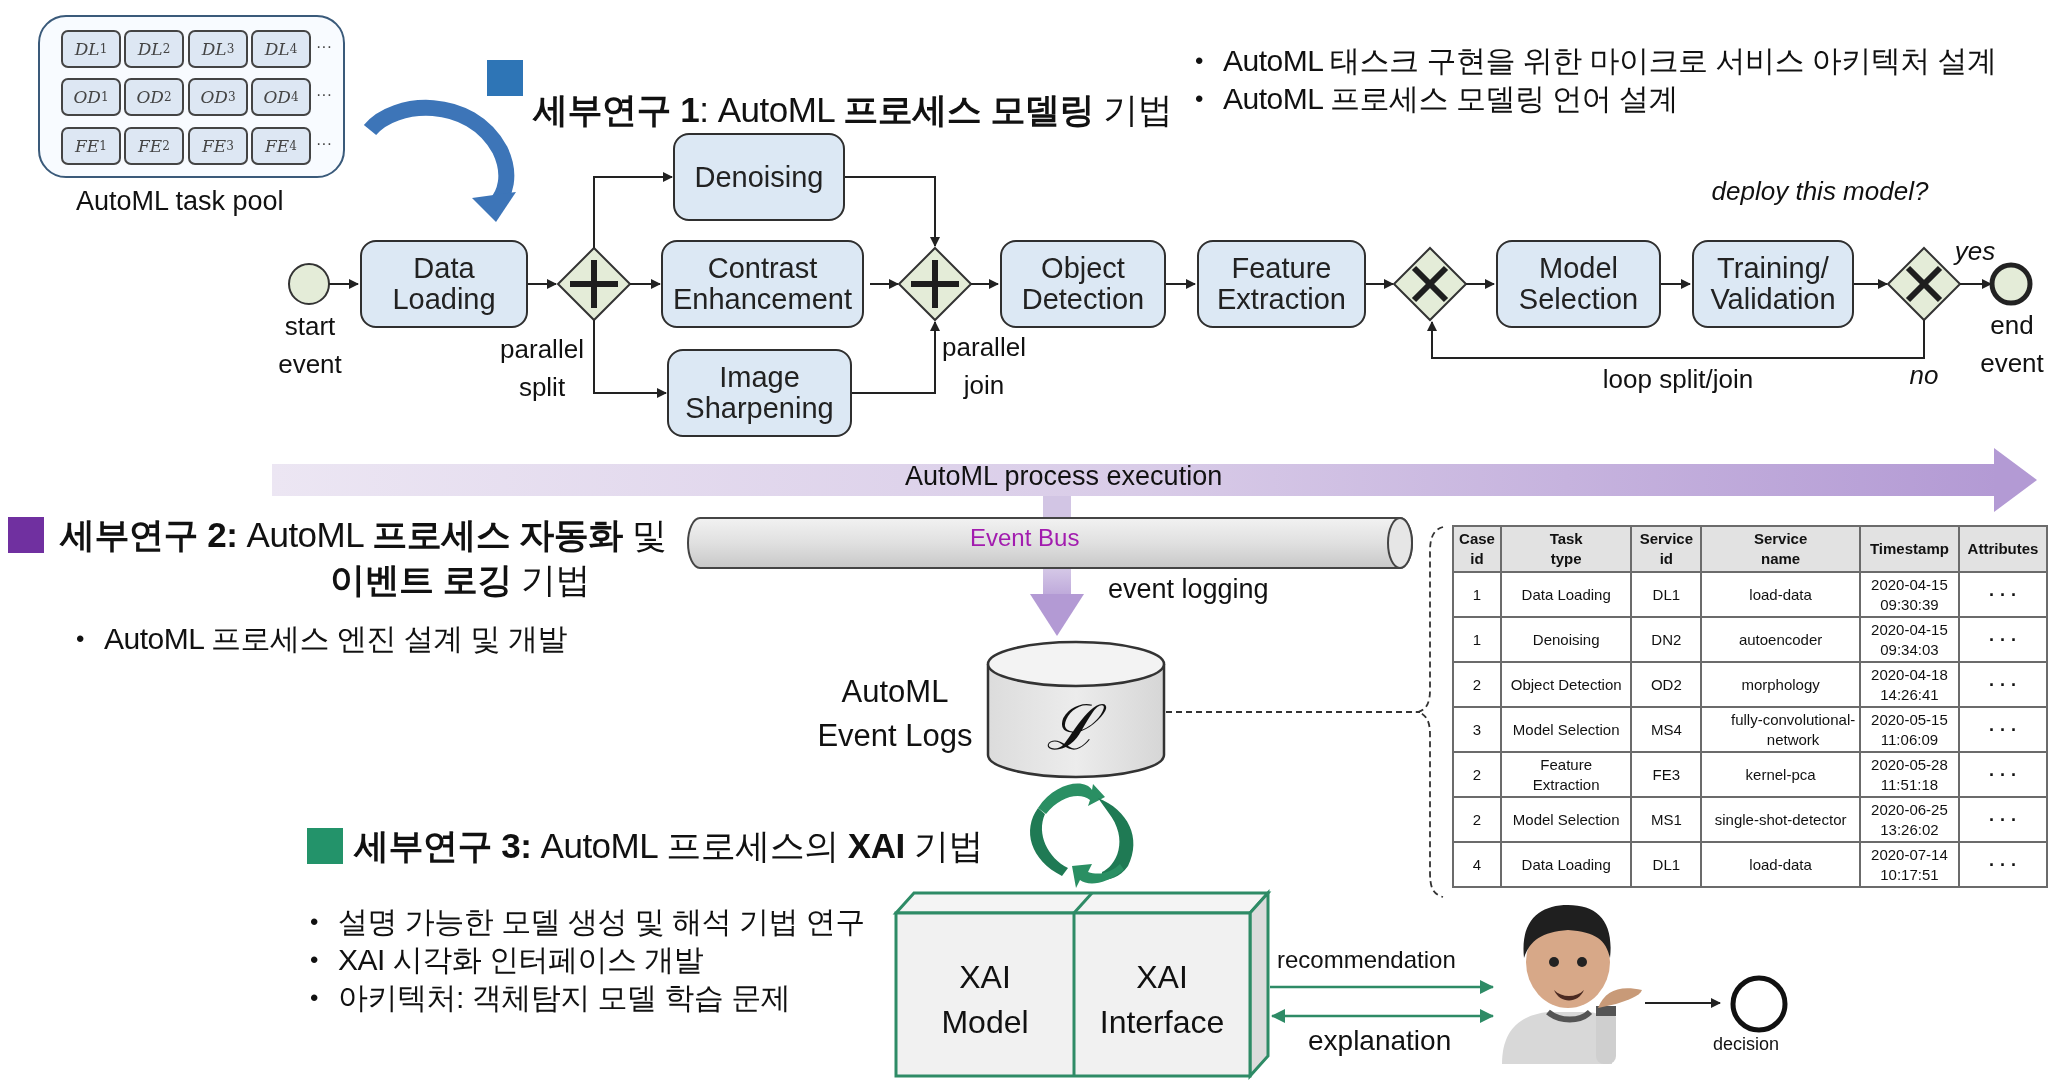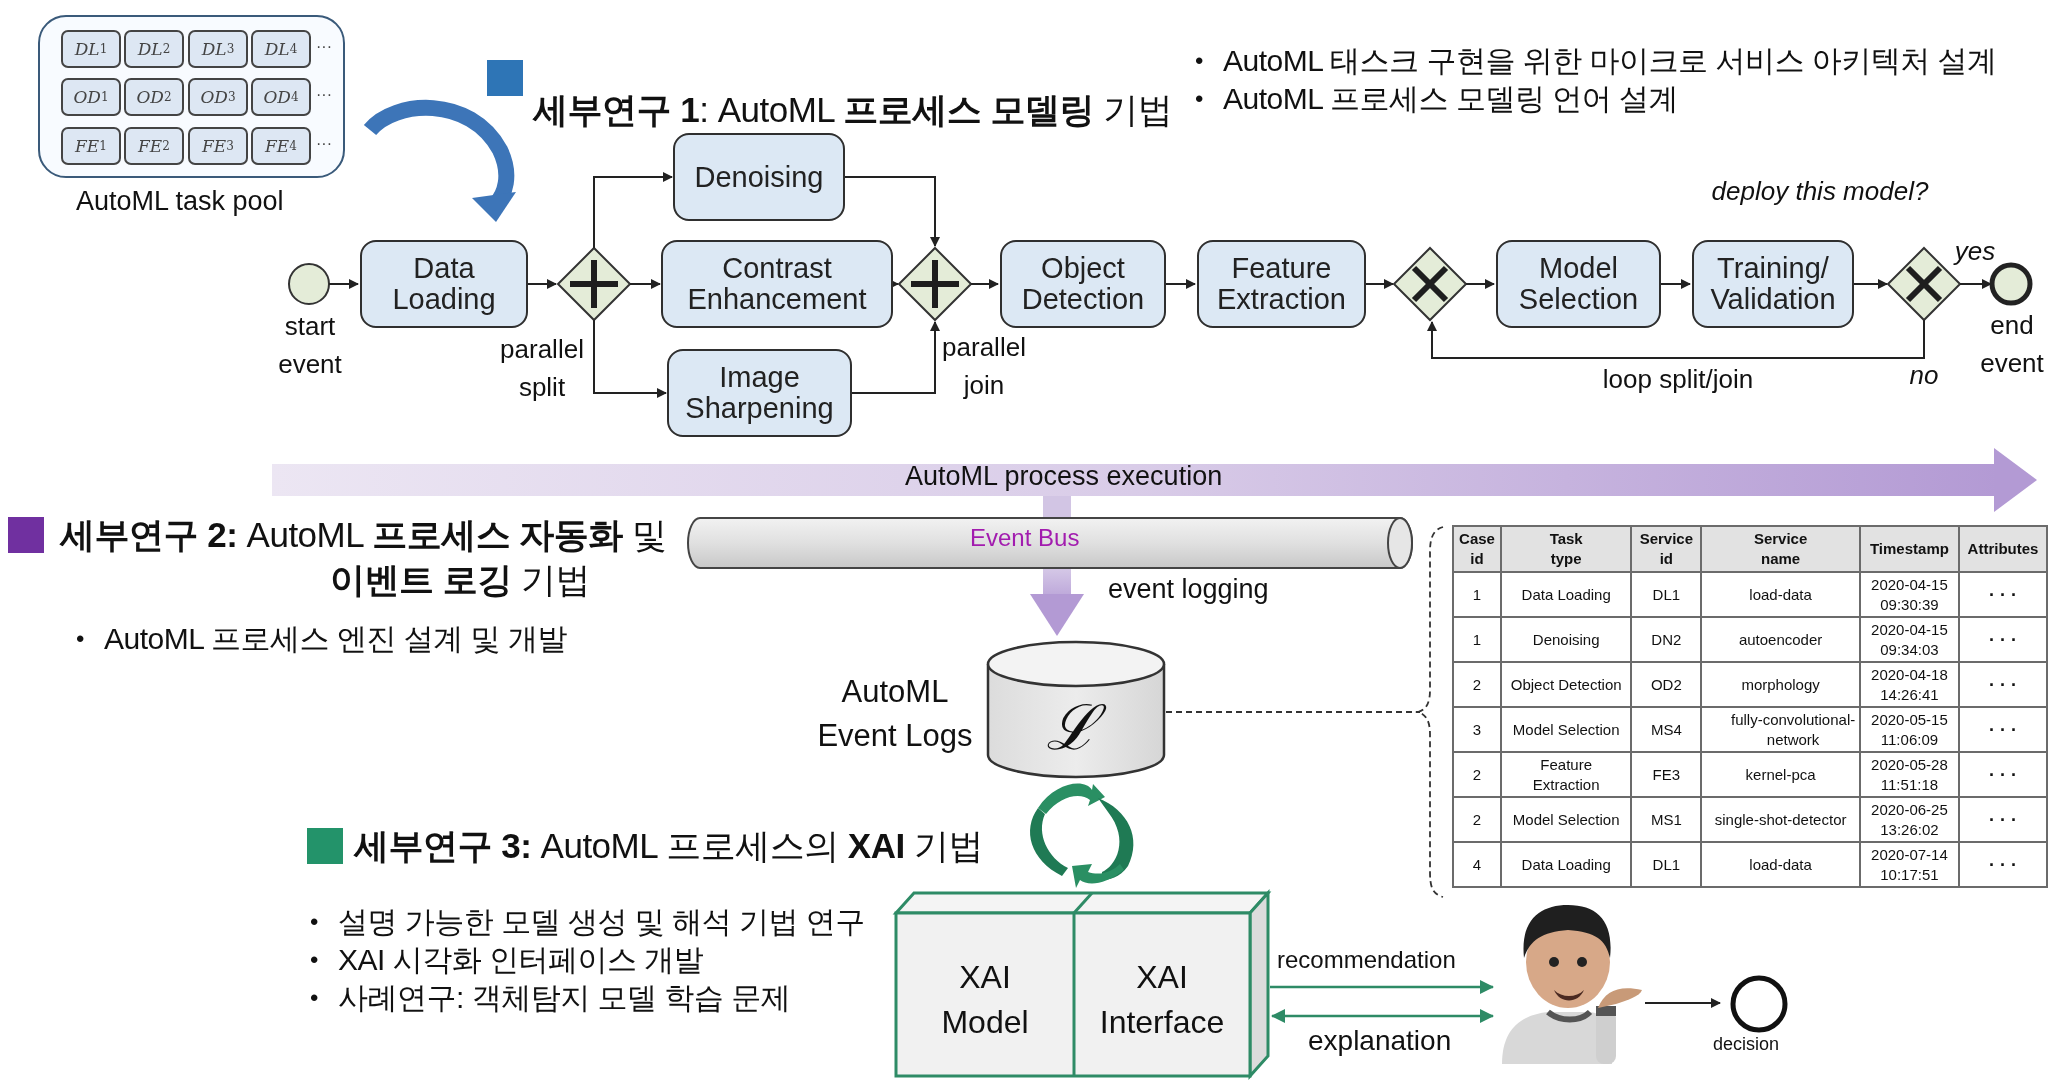--- a/index.html
+++ b/index.html
@@ -247,21 +247,21 @@
     <li>AutoML 프로세스 모델링 언어 설계</li>
   </ul>
 </div>
 
 <div class="lbl" style="left:272px; top:307px; width:76px;">start
 event</div>
 
 <div class="task" style="left:360px; top:240px; width:168px; height:88px;">Data
 Loading</div>
 <div class="task" style="left:673px; top:133px; width:172px; height:88px;">Denoising</div>
-<div class="task" style="left:661px; top:240px; width:232px; height:88px;">Contrast
+<div class="task" style="left:661px; top:240px; width:203px; height:88px;">Contrast
 Enhancement</div>
 <div class="task" style="left:667px; top:349px; width:185px; height:88px;">Image
 Sharpening</div>
 <div class="task" style="left:1000px; top:240px; width:166px; height:88px;">Object
 Detection</div>
 <div class="task" style="left:1197px; top:240px; width:169px; height:88px;">Feature
 Extraction</div>
 <div class="task" style="left:1496px; top:240px; width:165px; height:88px;">Model
 Selection</div>
 <div class="task" style="left:1692px; top:240px; width:162px; height:88px;">Training/
@@ -382,21 +382,21 @@
     </tbody>
 </table>
 
 <div class="t heading" style="left:354px; top:823px;">
   <b>세부연구 3:</b><span> AutoML 프로세스의 </span><b>XAI</b><span> 기법</span>
 </div>
 <div class="t bullet" style="left:310px; top:903px;">
   <ul>
     <li>설명 가능한 모델 생성 및 해석 기법 연구</li>
     <li>XAI 시각화 인터페이스 개발</li>
-    <li>사례연구: 객체탐지 모델 학습 문제</li>
+    <li>아키텍처: 객체탐지 모델 학습 문제</li>
   </ul>
 </div>
 
 <div class="lbl" style="left:896px; top:955px; width:178px; font-size:32px; line-height:45px;">XAI
 Model</div>
 <div class="lbl" style="left:1074px; top:955px; width:176px; font-size:32px; line-height:45px;">XAI
 Interface</div>
 <div class="t" style="left:1277px; top:946px; font-size:24px;">recommendation</div>
 <div class="t" style="left:1308px; top:1025px; font-size:28px;">explanation</div>
 <div class="t" style="left:1713px; top:1034px; font-size:18px;">decision</div>

